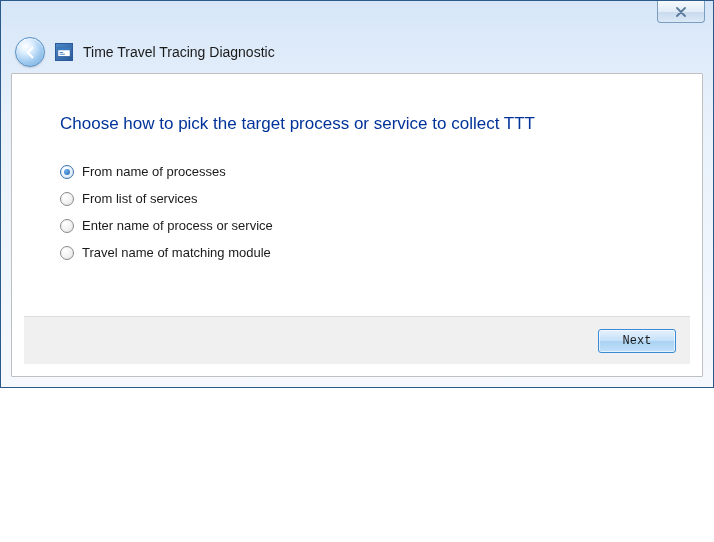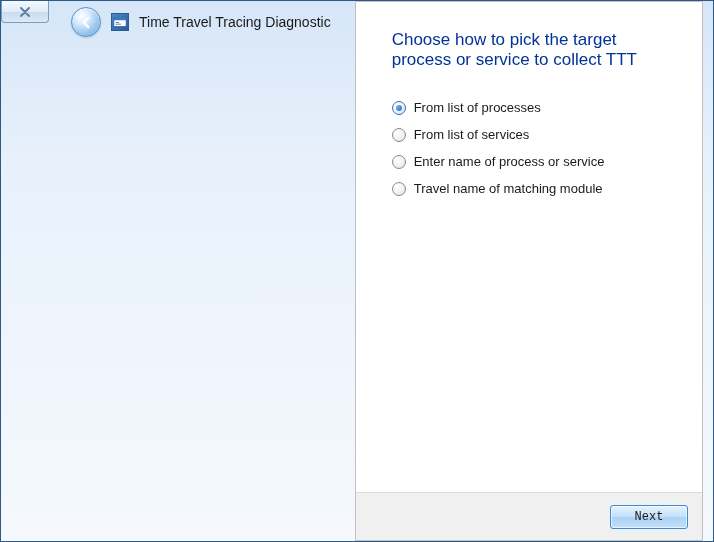--- a/index.html
+++ b/index.html
@@ -9,25 +9,26 @@
     }
     body {
       font-family: "Segoe UI", Tahoma, sans-serif;
       width: 714px;
       height: 542px;
       overflow: hidden;
       background: #fff;
     }
     .window {
       width: 714px;
-      height: 542px;
+      height: 388px;
       background: linear-gradient(to bottom, #d6e6f8 0%, #e8f1fb 30%, #f5f9fd 100%);
       border: 1px solid #2a5a8a;
       position: relative;
       display: flex;
+      flex-direction: column;
     }
     .titlebar-area {
       height: 30px;
       display: flex;
       justify-content: flex-end;
       align-items: flex-start;
       padding: 0 8px 0 0;
     }
     .close-button {
       width: 48px;
@@ -88,21 +89,21 @@
       color: #1a1a1a;
     }
     .content-panel {
       flex: 1;
       background: #ffffff;
       margin: 0 10px;
       border: 1px solid #c0c0c0;
       border-radius: 1px;
       display: flex;
       flex-direction: column;
-      padding: 0;
+      padding: 12px;
     }
     .main-content {
       flex: 1;
       padding: 28px 36px;
     }
     .page-heading {
       font-size: 17px;
       color: #003399;
       font-weight: normal;
       margin-bottom: 30px;
@@ -218,21 +219,21 @@
   <div class="content-panel">
     <div class="main-content">
       <div class="page-heading">Choose how to pick the target process or service to collect TTT</div>
 
       <div class="radio-group">
 
         <label class="radio-item">
           <span class="radio-circle selected">
               <span class="radio-dot"></span>
             </span>
-          <span class="radio-label">From list of processes</span>
+          <span class="radio-label">From name of processes</span>
         </label>
 
         <label class="radio-item">
           <span class="radio-circle"></span>
           <span class="radio-label">From list of services</span>
         </label>
 
         <label class="radio-item">
           <span class="radio-circle"></span>
           <span class="radio-label">Enter name of process or service</span>

